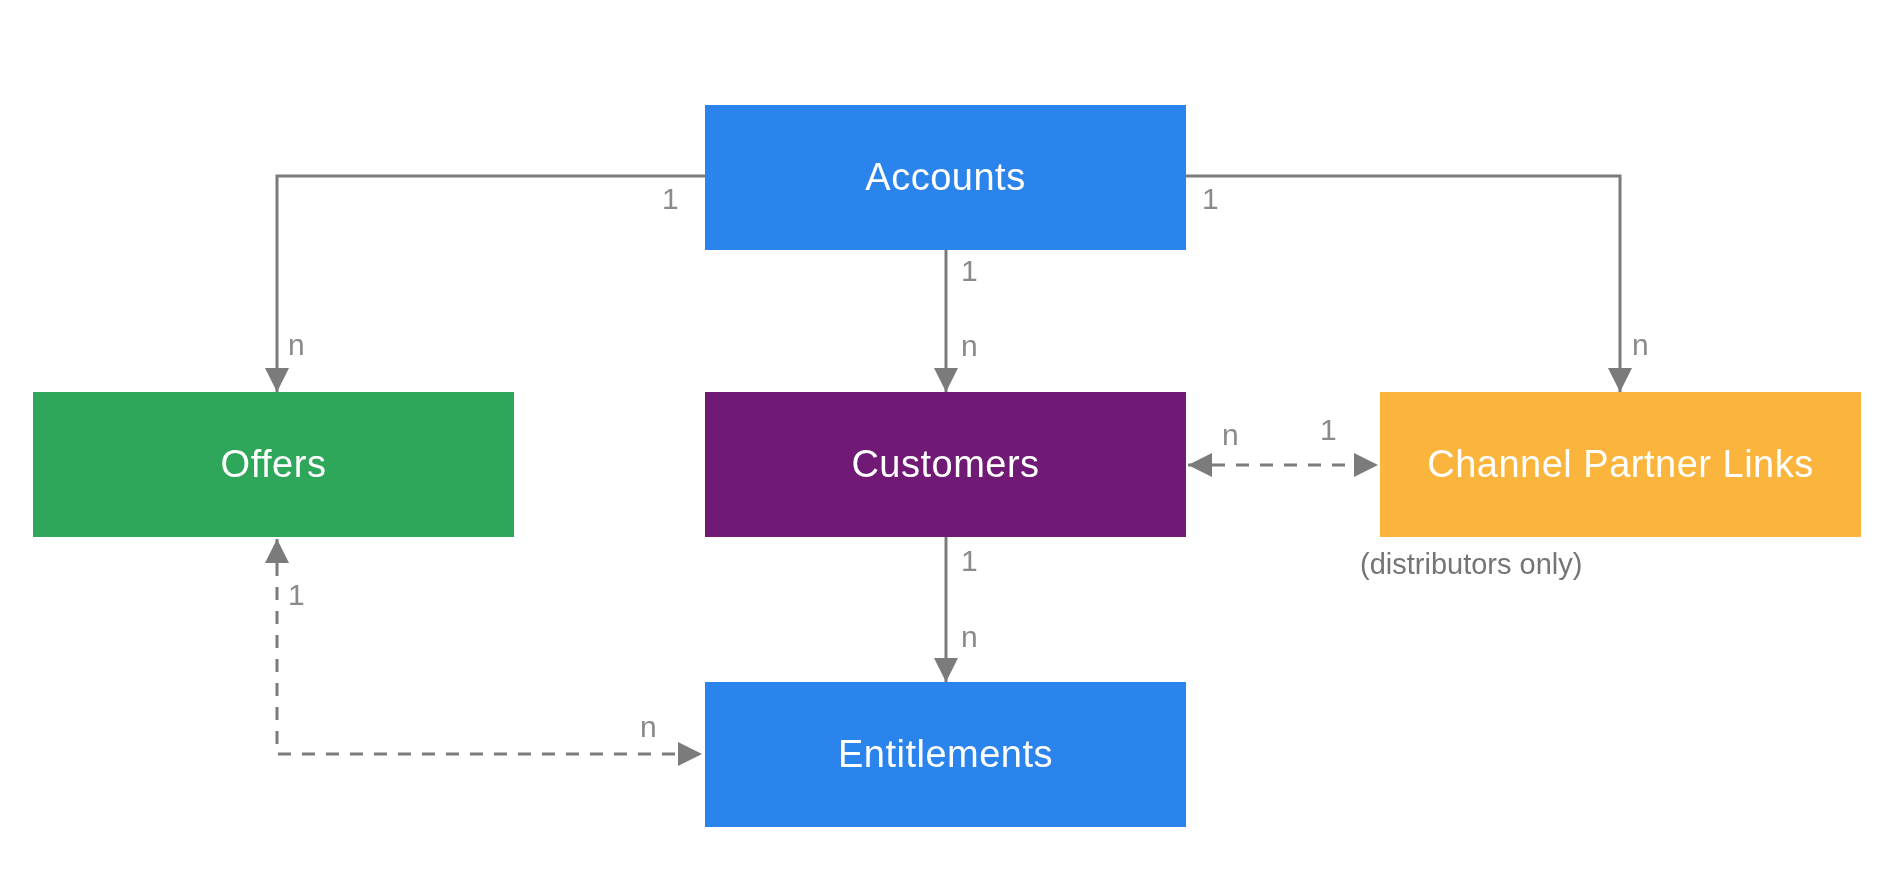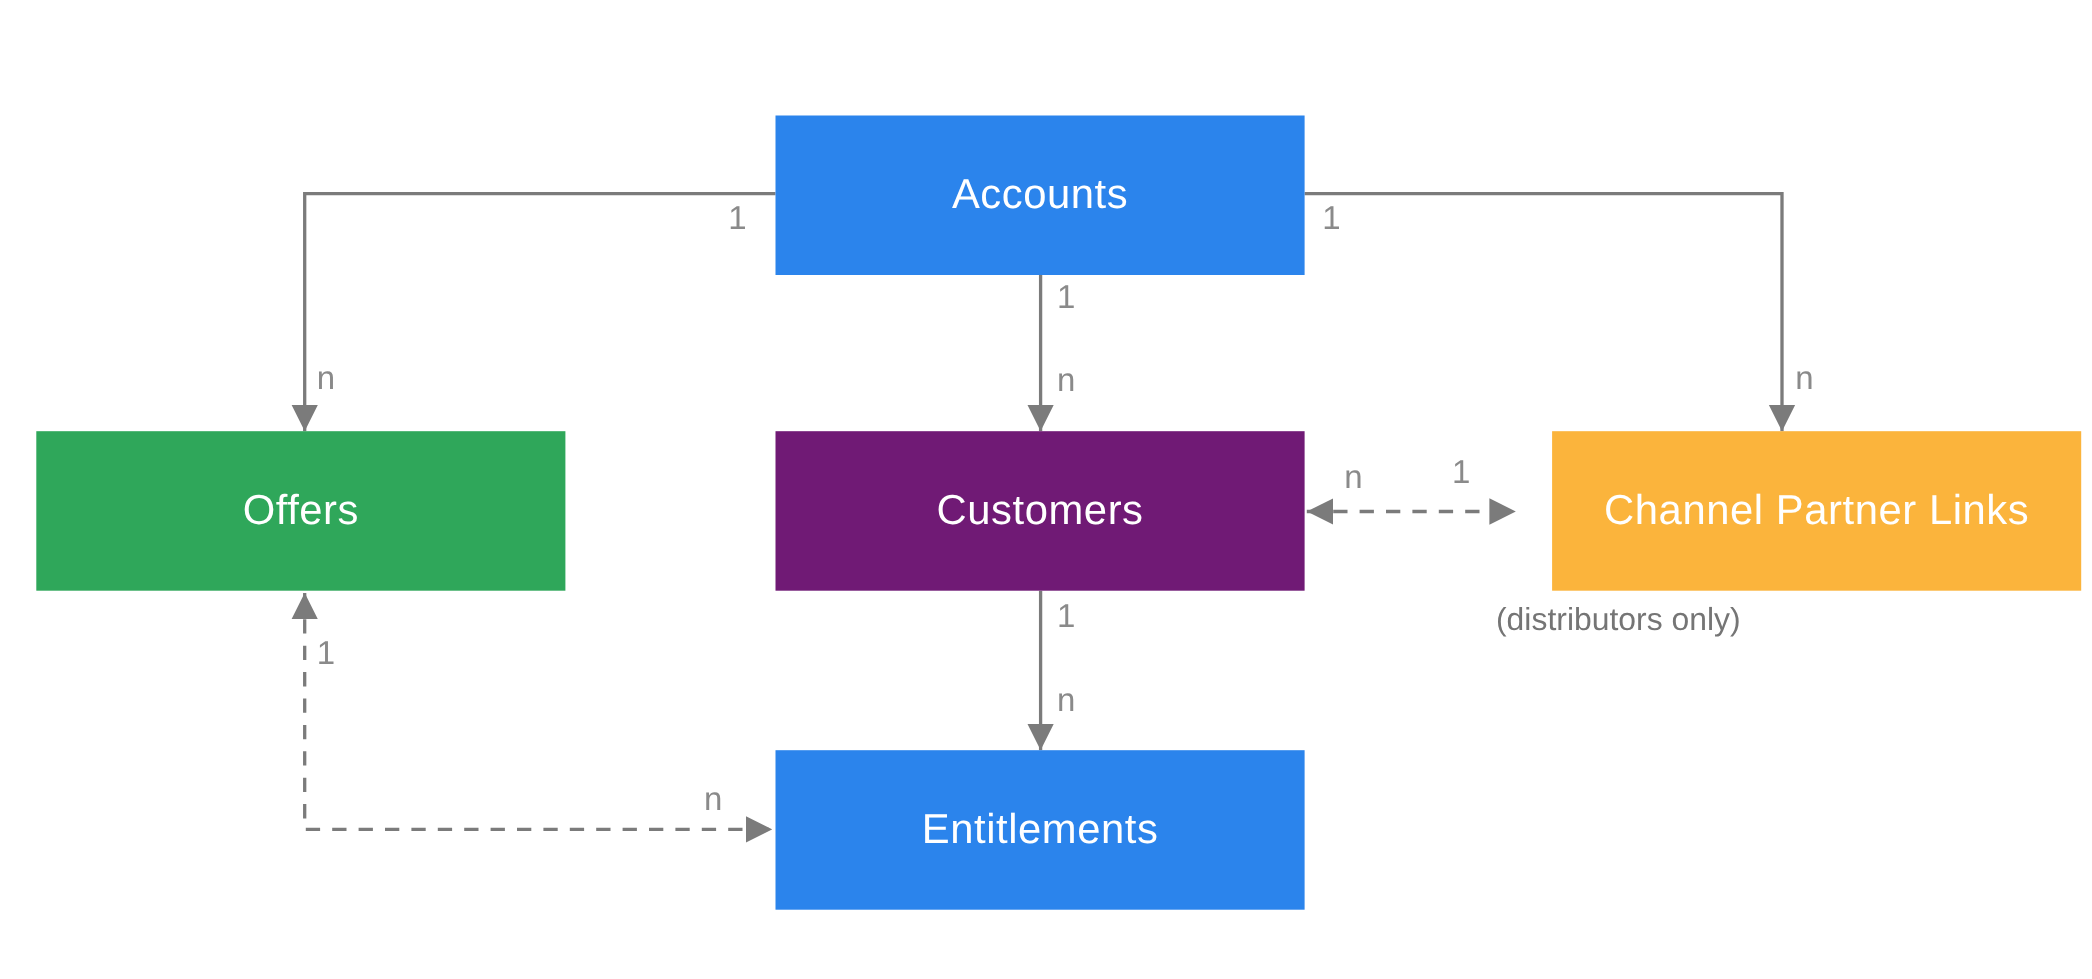--- a/index.html
+++ b/index.html
@@ -91,21 +91,21 @@
   </div>
 
   <div class="node node-accounts" style="background-color: rgb(43, 132, 236);">
     <span style="color: rgb(255, 255, 255);">Accounts</span>
   </div>
 
   <div class="node node-customers" style="background-color: #701a75;">
     <span style="color: rgb(255, 255, 255);">Customers</span>
   </div>
 
-  <div class="node node-channel" style="background-color: rgb(251, 180, 60); margin-left: 31px;">
+  <div class="node node-channel" style="background-color: rgb(251, 180, 60);">
     <span style="color: rgb(255, 255, 255);">Channel Partner Links</span>
   </div>
 
   <div class="node-note" style="color: rgb(117, 117, 117);">(distributors only)</div>
 
   <div class="node node-entitlements" style="background-color: rgb(43, 132, 236);">
     <span style="color: #ffffff; text-align: center;">Entitlements</span>
   </div>
 
   <div style="color: rgb(138, 138, 138);">

